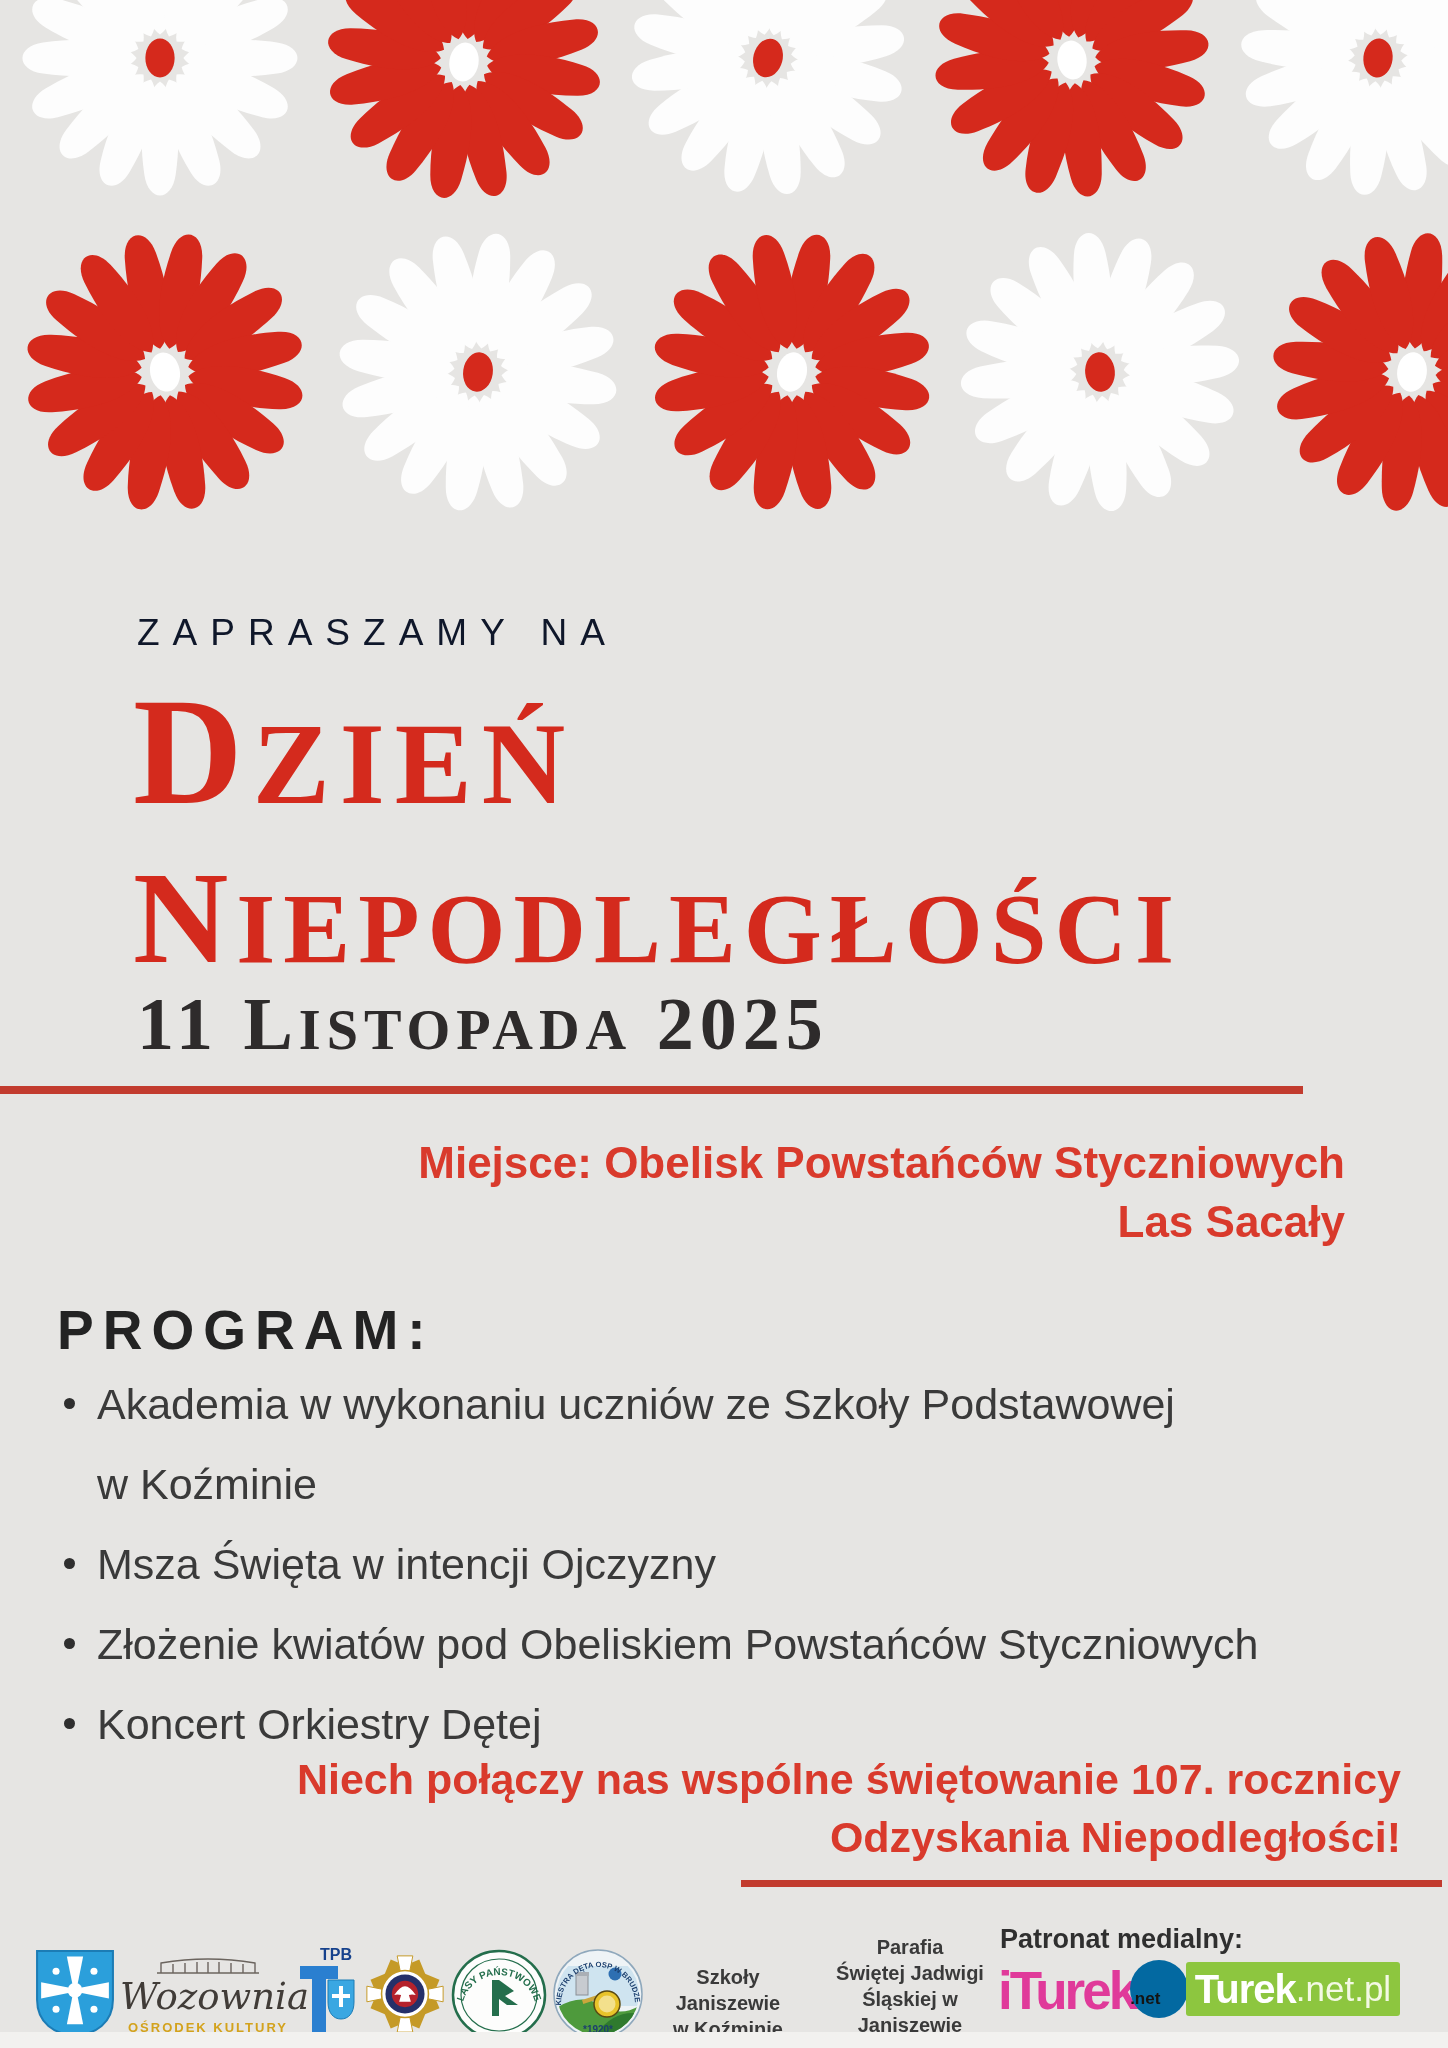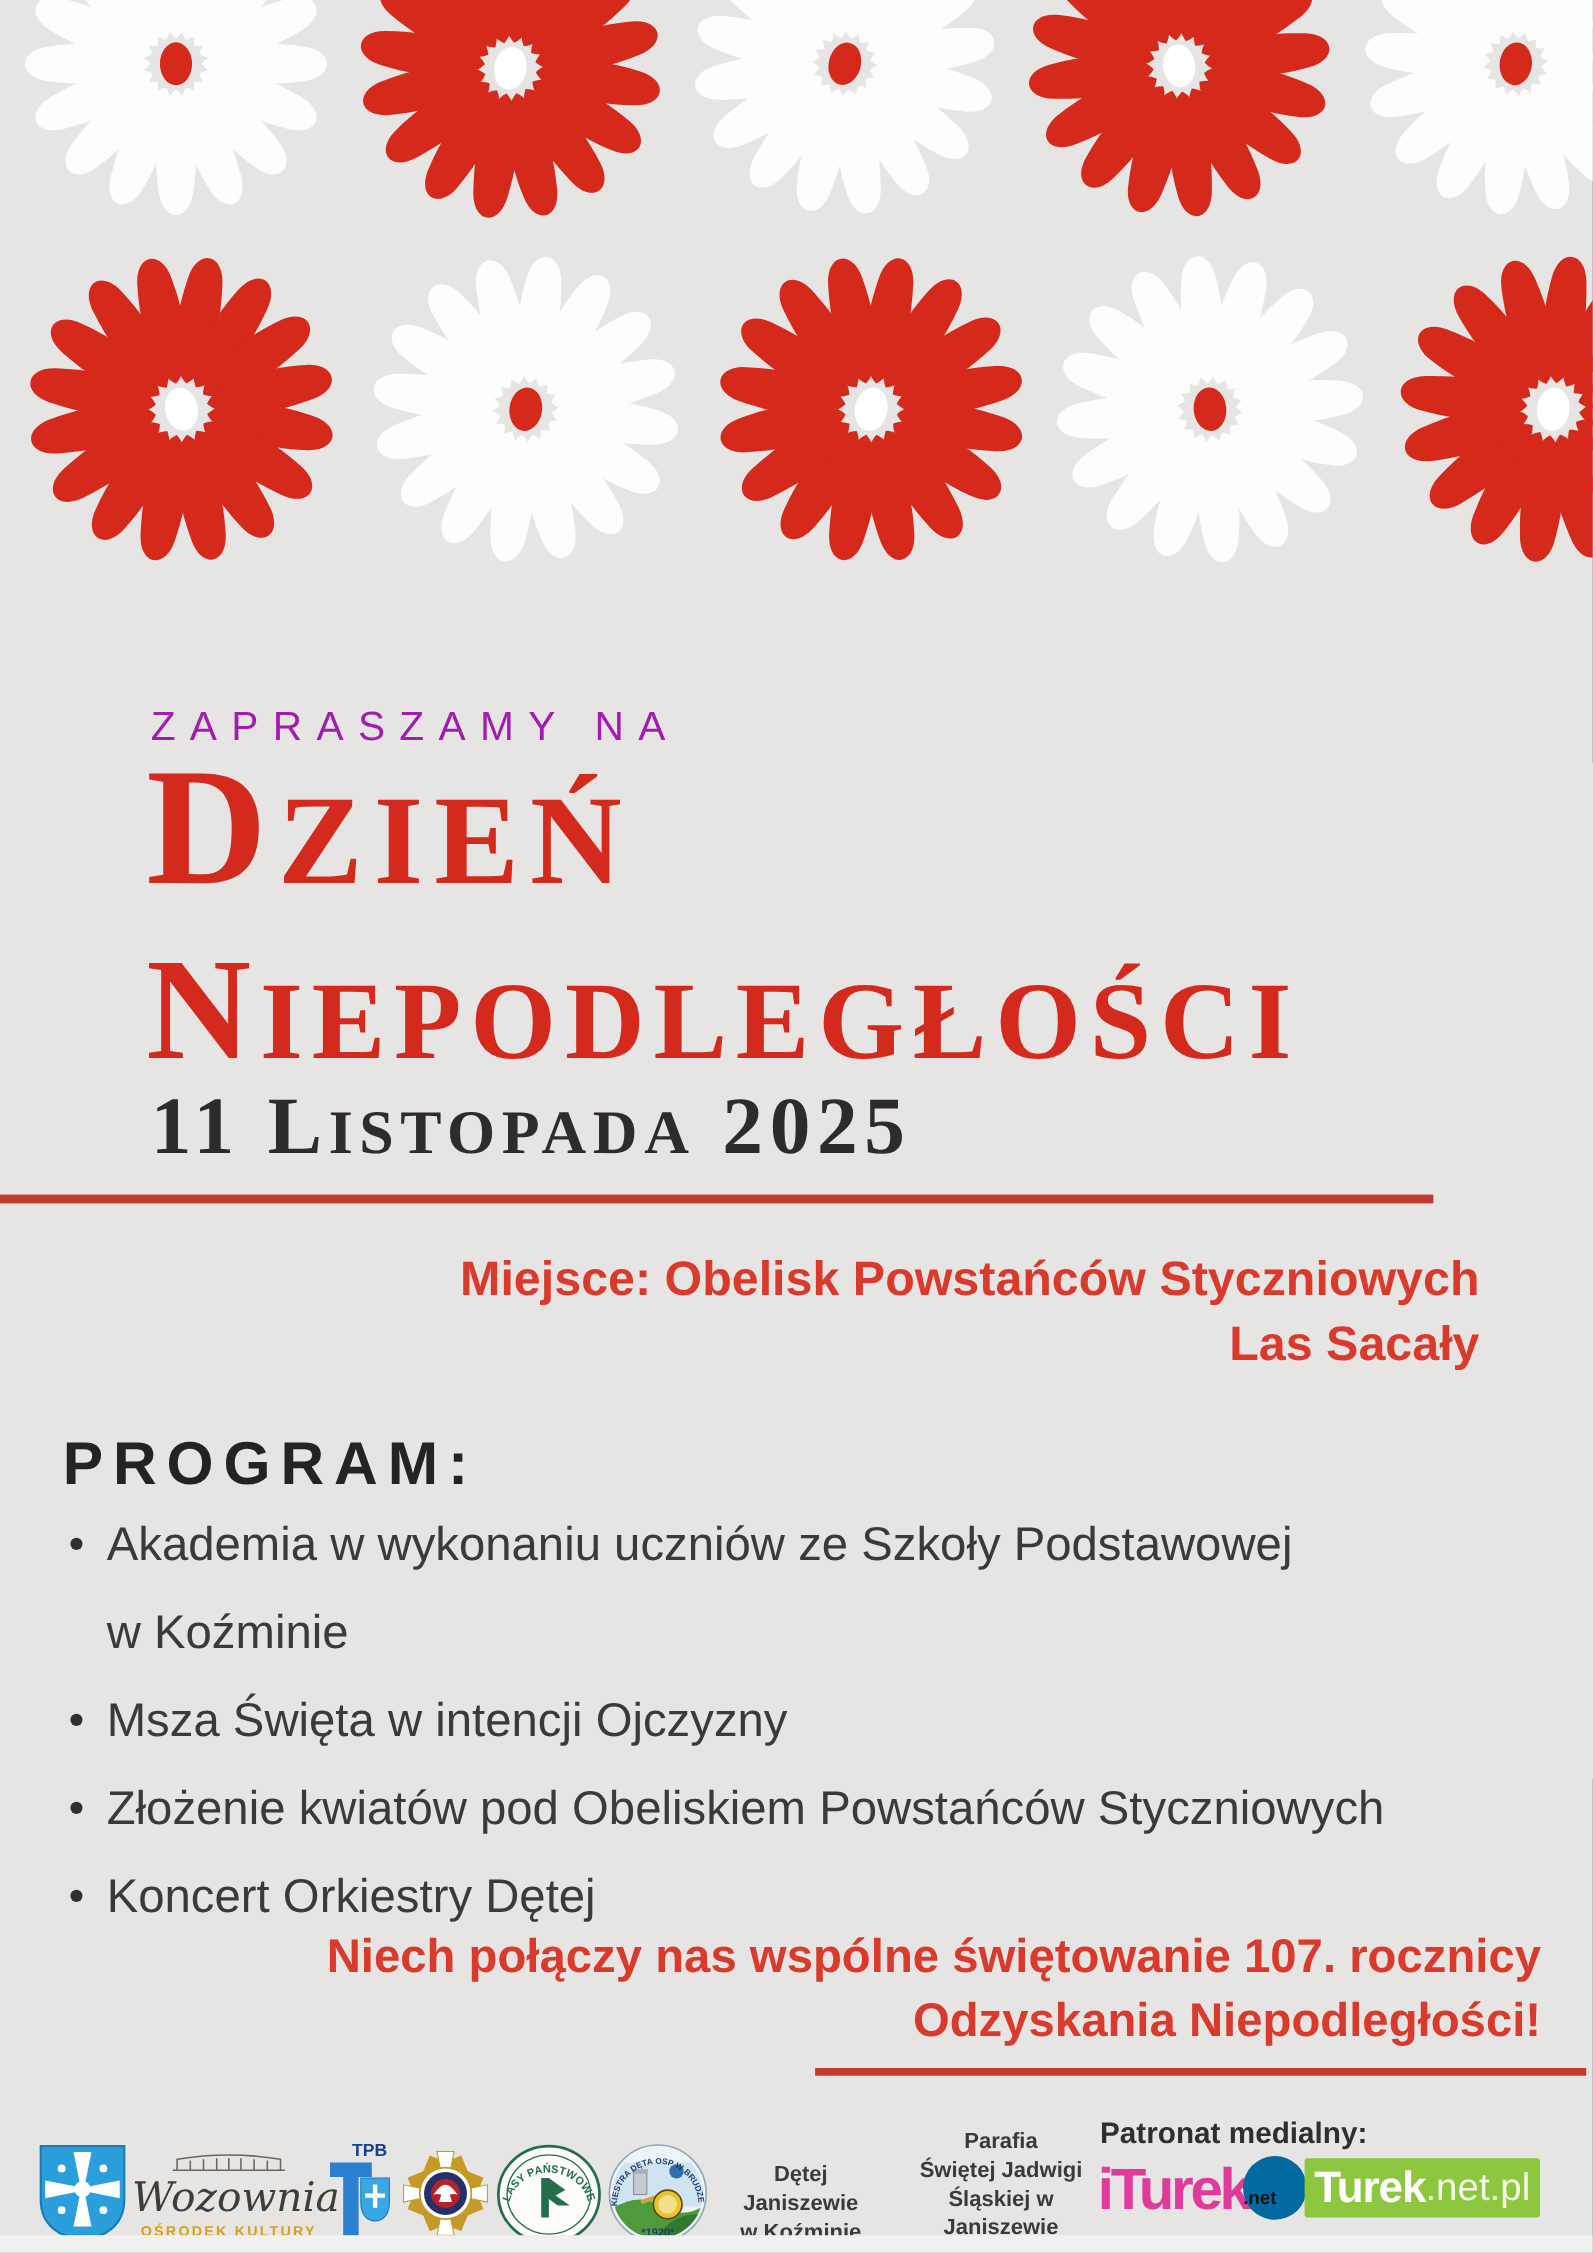--- a/index.html
+++ b/index.html
@@ -12,22 +12,22 @@
   
   .pattern { position:absolute; left:0; top:0; width:1448px; height:545px; }
   .pattern svg { display:block; }
   .fw { --petal:#fdfdfd; --core:#d5291c; }
   .fr { --petal:#d5291c; --core:#ffffff; }
   .petal { fill:var(--petal); }
   .core  { fill:var(--core); }
 
   
   .eyebrow {
-    position:absolute; left:137px; top:640px;
-    font-size:37px; letter-spacing:13px; color:#a21caf; font-weight:400;
+    position:absolute; left:137px; top:612px;
+    font-size:37px; letter-spacing:13px; color:#0f172a; font-weight:400;
   }
   .title { position:absolute; left:133px; color:#d42a1d;
     font-family:"Liberation Serif", serif; font-weight:700; line-height:1; white-space:nowrap; }
   .title1 { top:676px; font-size:152px; letter-spacing:10px; }
   .title2 { top:852px; font-size:132px; letter-spacing:8px; }
   .sc { font-size:.76em; }
   .date {
     position:absolute; left:137px; top:982px;
     font-family:"Liberation Serif", serif; font-weight:700;
     font-size:74px; color:#2e2b2b; letter-spacing:6px; white-space:nowrap;
@@ -279,21 +279,21 @@
         </g>
         <path id="okArc" d="M9 56 A37 37 0 1 1 83 56" fill="none"></path>
         <text font-size="7.6" font-weight="bold" fill="#1c3f6e">
           <textPath href="#okArc" startOffset="50%" text-anchor="middle">ORKIESTRA DĘTA OSP W BRUDZEWIE</textPath>
         </text>
         <text x="46" y="85" font-size="10" font-weight="bold" fill="#1c3f6e" text-anchor="middle">*1920*</text>
       </svg>
     </div>
 
     <div class="szkola">
-      <div>Dętej</div>
+      <div>Szkoły</div>
       <div>Janiszewie</div>
       <div>w Koźminie</div>
     </div>
 
     <div class="parafia">
       <div>Parafia</div>
       <div>Świętej Jadwigi</div>
       <div>Śląskiej w</div>
       <div>Janiszewie</div>
     </div>

